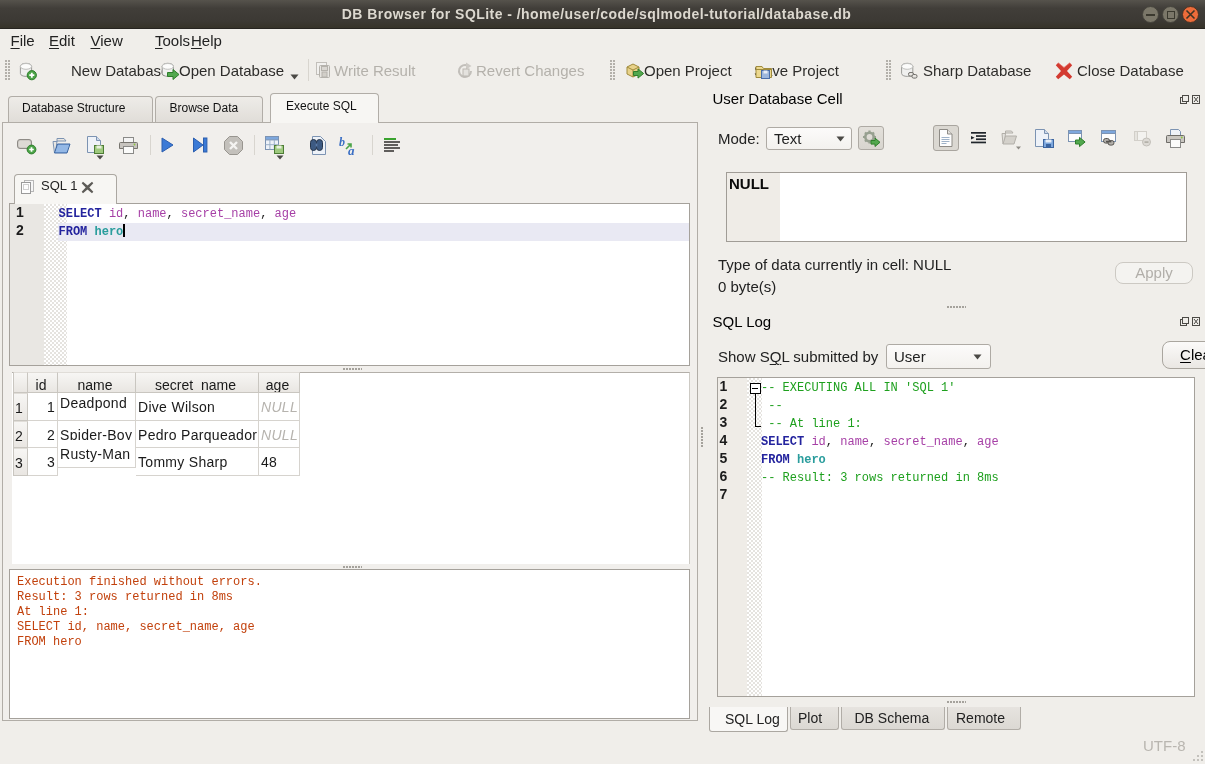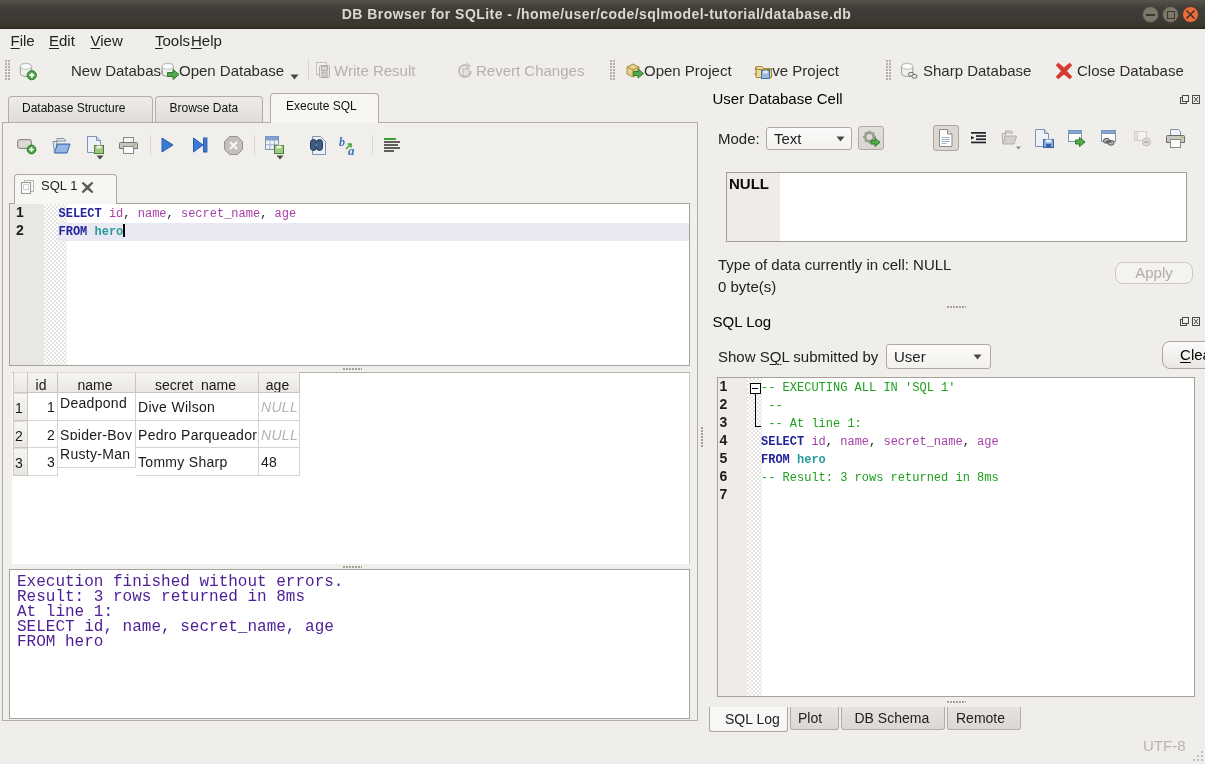--- a/index.html
+++ b/index.html
@@ -254,21 +254,21 @@
   <div class="abs dcell" style="left:122px; top:48.5px; width:123px; height:27.5px; padding-top:6px;">Pedro Parqueador</div>
   <div class="abs dcell nullc" style="left:245px; top:48.5px; width:41px; height:27.5px; padding-top:6px;">NULL</div>
   <div class="abs dcell" style="left:14px; top:76px; width:30px; height:28px; padding-top:6px; text-align:right;">3</div>
   <div class="abs dcell" style="left:44px; top:68px; width:78px; height:28px; padding-top:6px;">Rusty-Man</div>
   <div class="abs dcell" style="left:122px; top:76px; width:123px; height:28px; padding-top:6px;">Tommy Sharp</div>
   <div class="abs dcell" style="left:245px; top:76px; width:41px; height:28px; padding-top:6px;">48</div>
 </div>
 <div class="abs hdots" style="left:343px; top:566px;"></div>
 
 <div class="abs" style="left:9px; top:569px; width:681px; height:150px; border:1px solid #a5a19b; background:#fff; z-index:1;">
-  <div class="abs mono" style="left:7px; top:5px; font-size:16px; line-height:15px; color:#4c1d95; white-space:pre;">Execution finished without errors.
+  <div class="abs mono" style="left:7px; top:5px; font-size:12px; line-height:15px; color:#c2410c; white-space:pre;">Execution finished without errors.
 Result: 3 rows returned in 8ms
 At line 1:
 SELECT id, name, secret_name, age
 FROM hero</div>
 </div>
 
 <div class="abs vdots" style="left:701px; top:427px;"></div>
 
 <div class="abs t15" style="left:712.5px; top:91px; color:#000;">User Database Cell</div>
 <svg class="abs dockicons" style="left:1178px; top:95px;" viewBox="0 0 22 11">

